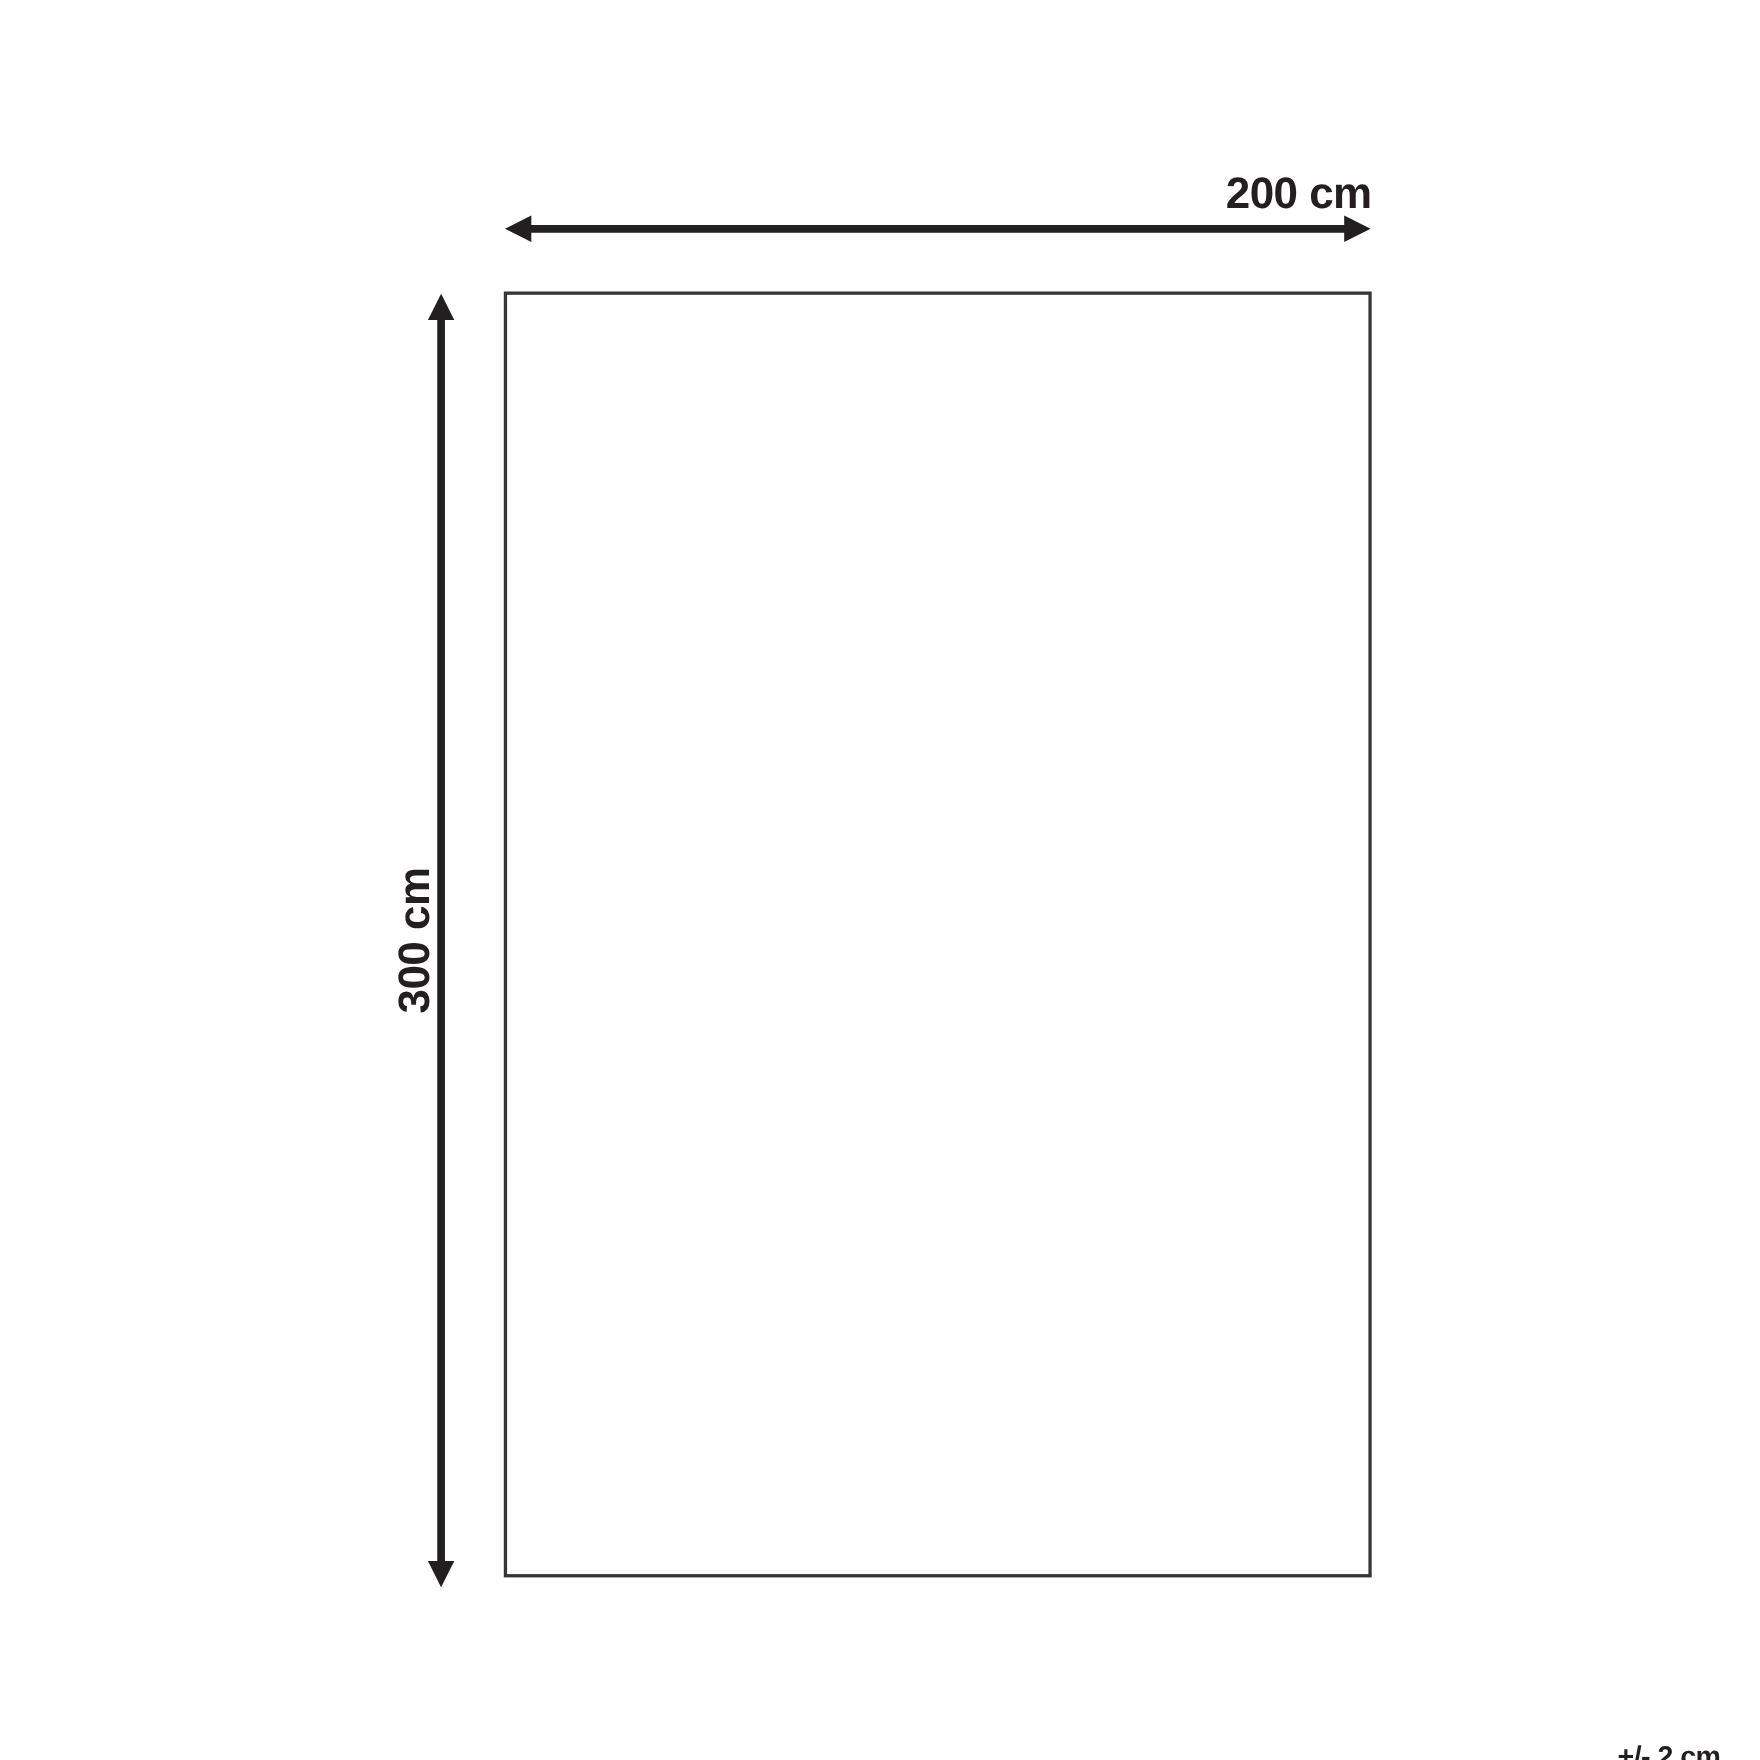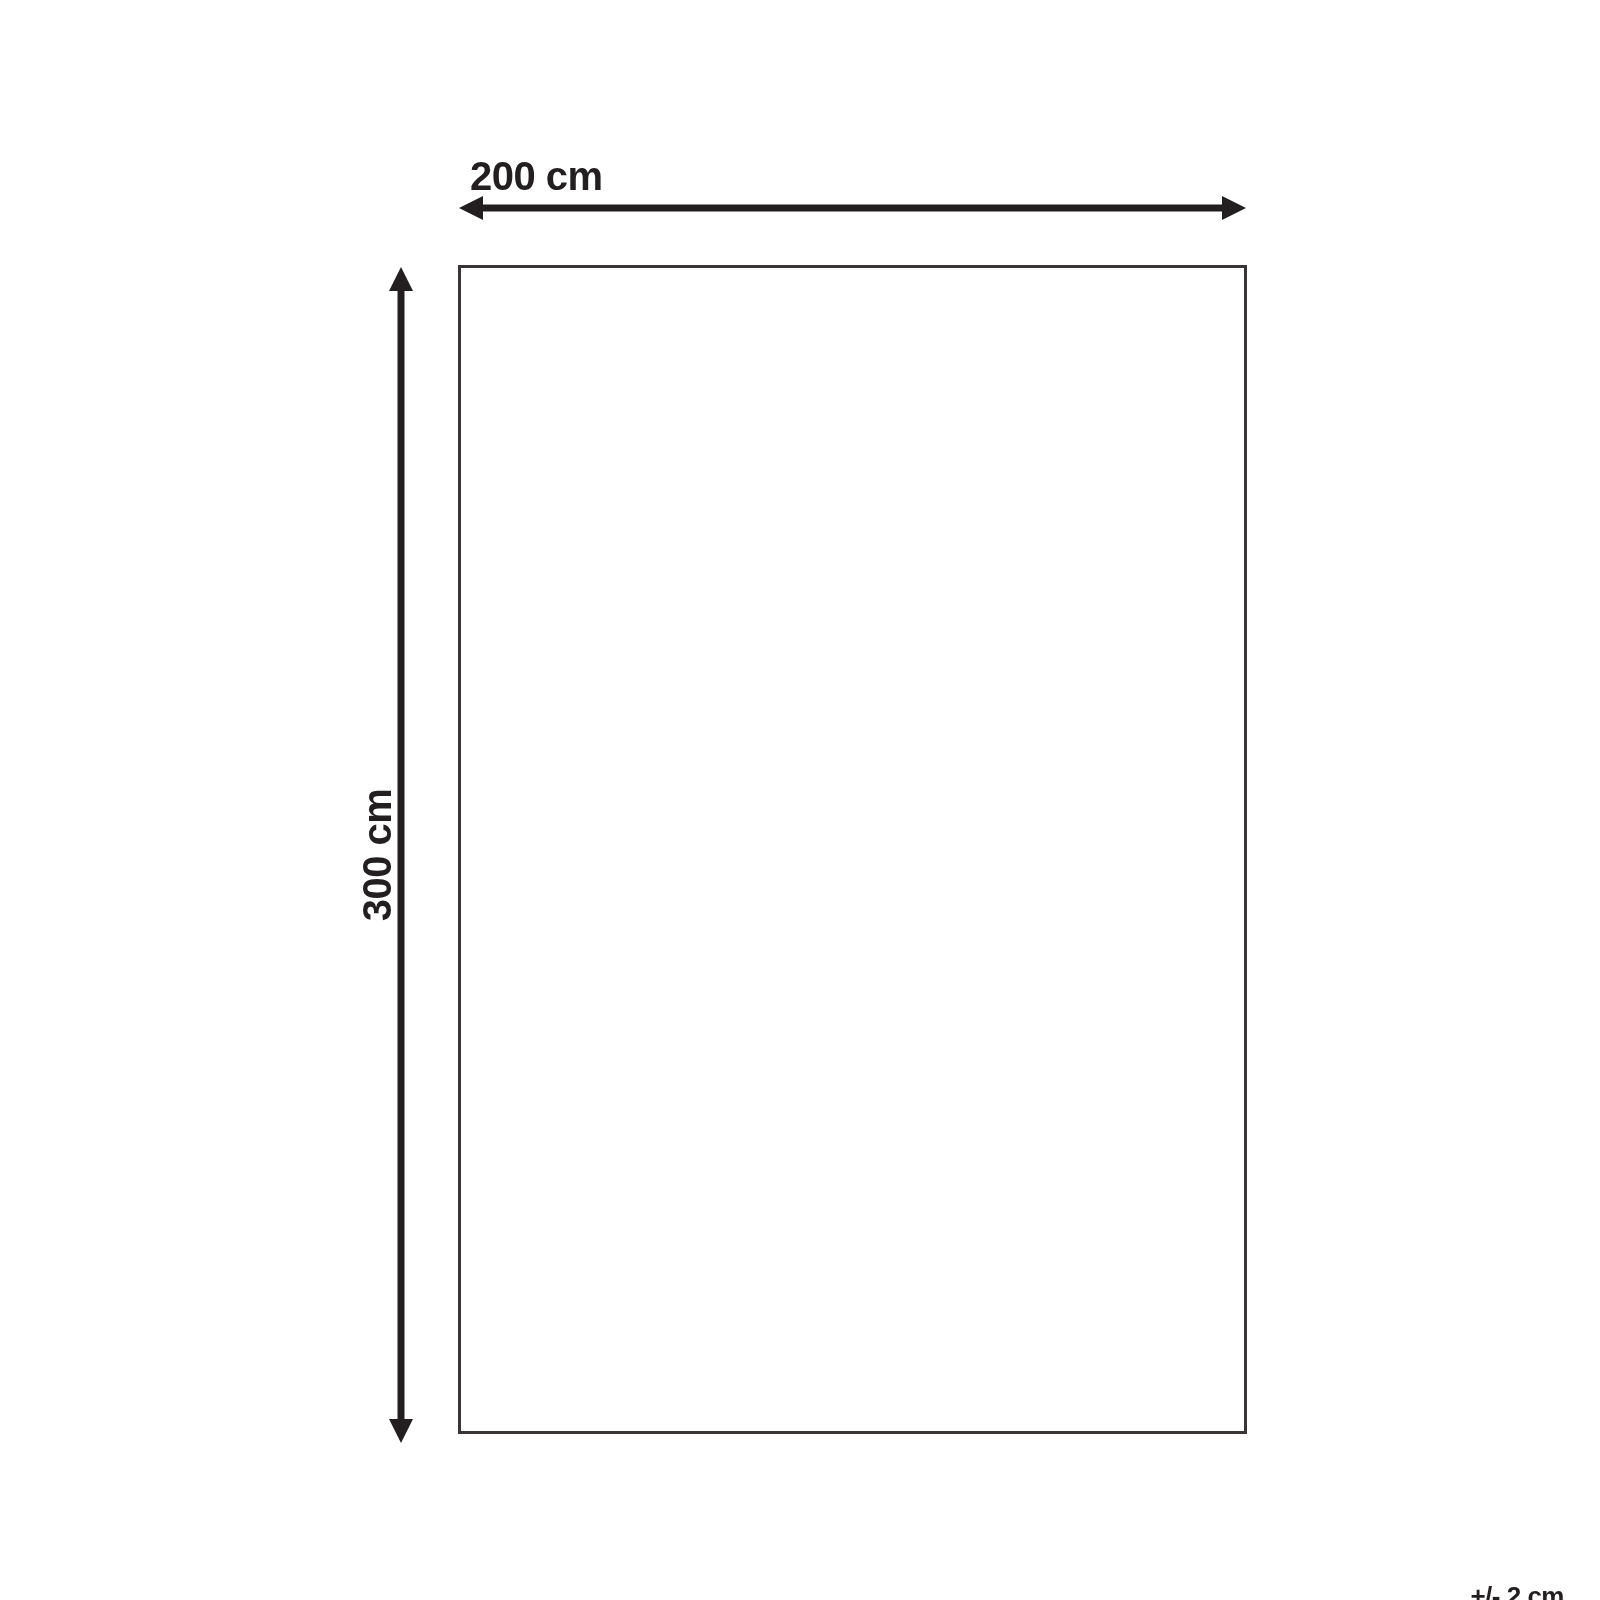--- a/index.html
+++ b/index.html
@@ -44,24 +44,24 @@
   .dim-label {
     position: absolute;
     color: #231f20;
     font-weight: bold;
     font-size: 40px;
     line-height: 1;
     letter-spacing: -0.5px;
     white-space: nowrap;
   }
   .width-label {
-    left: 470px;
+    left: 458px;
     top: 156px;
     width: 789px;
-    text-align: left;
+    text-align: right;
   }
   .height-label-anchor {
     position: absolute;
     left: 377px;
     top: 855px;
     width: 0;
     height: 0;
   }
   .height-label-anchor .dim-label {
     left: 0;

